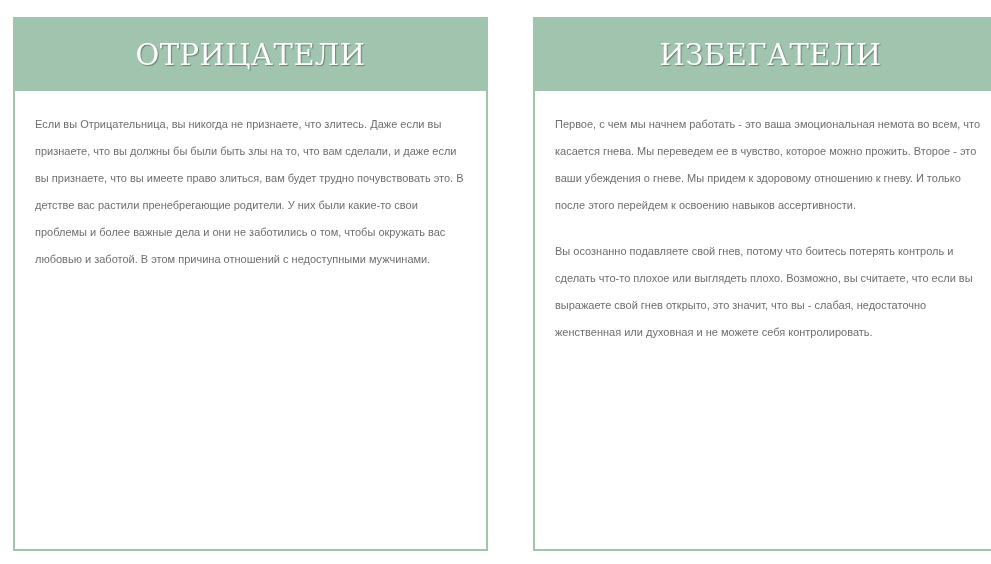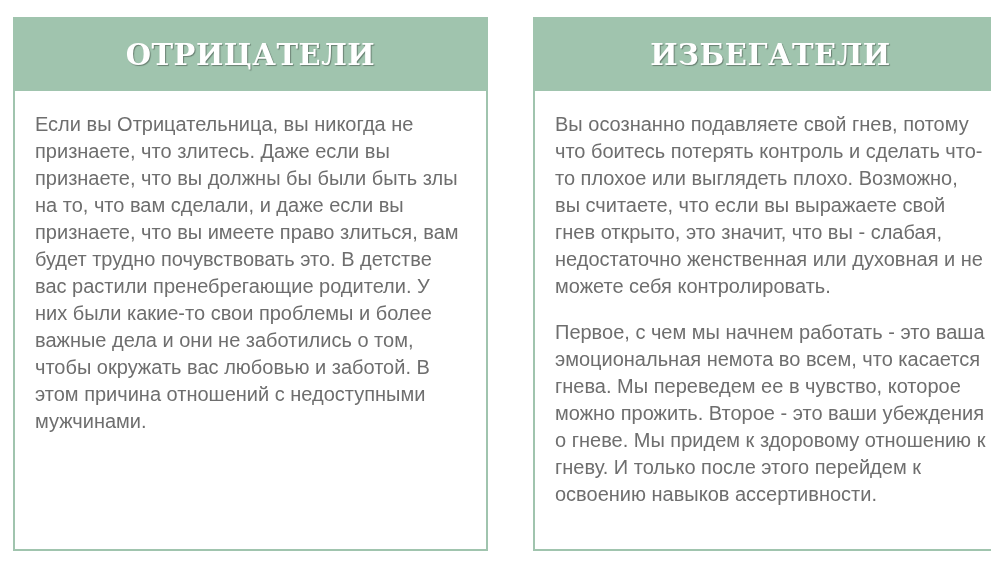--- a/index.html
+++ b/index.html
@@ -29,34 +29,34 @@
       height: 74px;
       margin: 0 -2px;
       background: #a0c4ae;
       display: flex;
       align-items: center;
       justify-content: center;
     }
     .card-title {
       font-family: "DejaVu Serif", "Liberation Serif", serif;
       font-size: 29px;
-      font-weight: bold;
+      font-weight: normal;
       color: #ffffff;
       letter-spacing: 0.5px;
       text-shadow: 1px 1px 1px rgba(0,0,0,0.35);
       margin: 0;
       padding-top: 2px;
     }
     .card-body {
       padding: 20px 20px 0 20px;
     }
     .card-body p {
       margin: 0 0 19px 0;
       font-family: "Liberation Sans", sans-serif;
-      font-size: 20px;
+      font-size: 11px;
       line-height: 27px;
       color: #6e6e6e;
     }
   </style>
 </head>
 <body>
 
 <div class="card card-left">
   <div class="card-header">
     <h2 class="card-title">ОТРИЦАТЕЛИ</h2>
@@ -64,16 +64,16 @@
   <div class="card-body">
     <p>Если вы Отрицательница, вы никогда не признаете, что злитесь. Даже если вы признаете, что вы должны бы были быть злы на то, что вам сделали, и даже если вы признаете, что вы имеете право злиться, вам будет трудно почувствовать это. В детстве вас растили пренебрегающие родители. У них были какие-то свои проблемы и более важные дела и они не заботились о том, чтобы окружать вас любовью и заботой. В этом причина отношений с недоступными мужчинами.</p>
   </div>
 </div>
 
 <div class="card card-right">
   <div class="card-header">
     <h2 class="card-title">ИЗБЕГАТЕЛИ</h2>
   </div>
   <div class="card-body">
+    <p>Первое, с чем мы начнем работать - это ваша эмоциональная немота во всем, что касается гнева. Мы переведем ее в чувство, которое можно прожить. Второе - это ваши убеждения о гневе. Мы придем к здоровому отношению к гневу. И только после этого перейдем к освоению навыков ассертивности.</p>
     <p>Вы осознанно подавляете свой гнев, потому что боитесь потерять контроль и сделать что-то плохое или выглядеть плохо. Возможно, вы считаете, что если вы выражаете свой гнев открыто, это значит, что вы - слабая, недостаточно женственная или духовная и не можете себя контролировать.</p>
-    <p>Первое, с чем мы начнем работать - это ваша эмоциональная немота во всем, что касается гнева. Мы переведем ее в чувство, которое можно прожить. Второе - это ваши убеждения о гневе. Мы придем к здоровому отношению к гневу. И только после этого перейдем к освоению навыков ассертивности.</p>
   </div>
 </div>
 
 </body></html>

